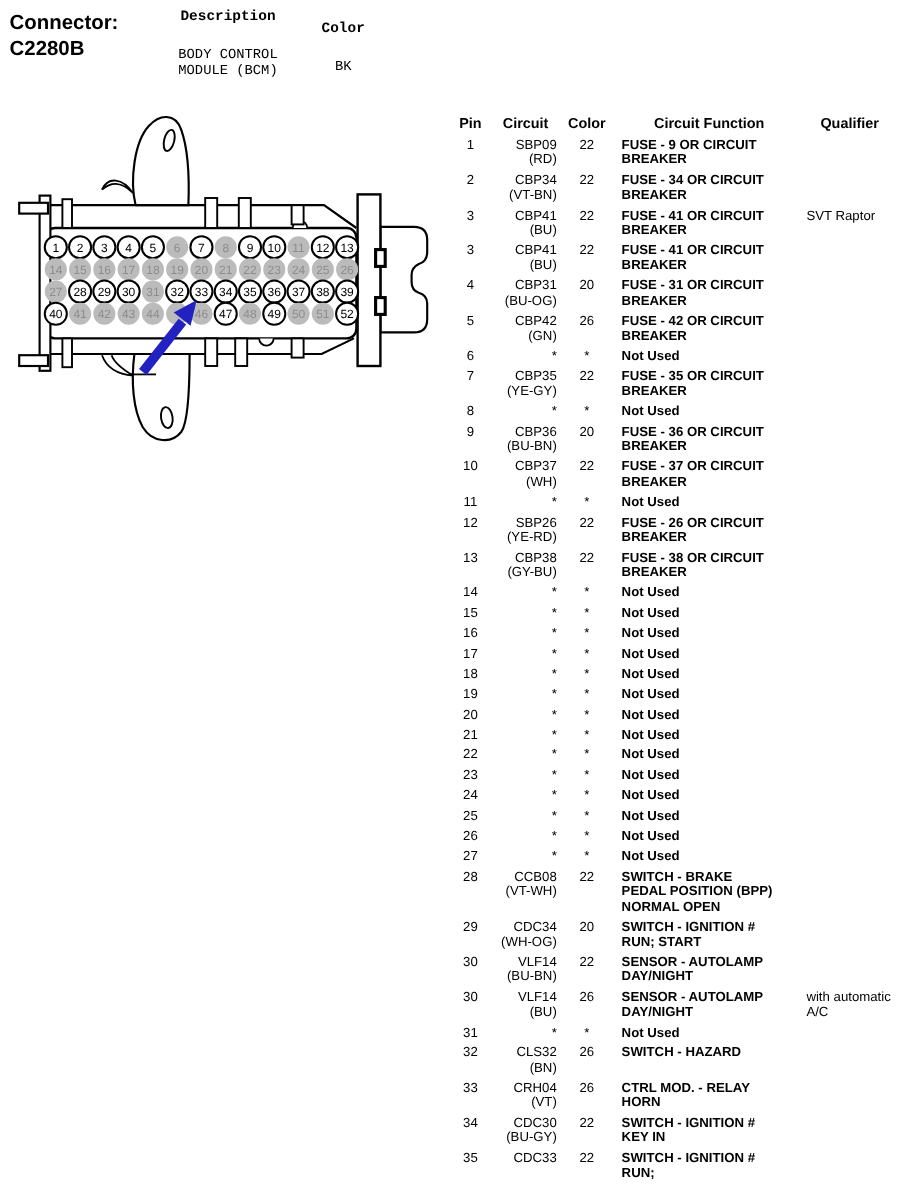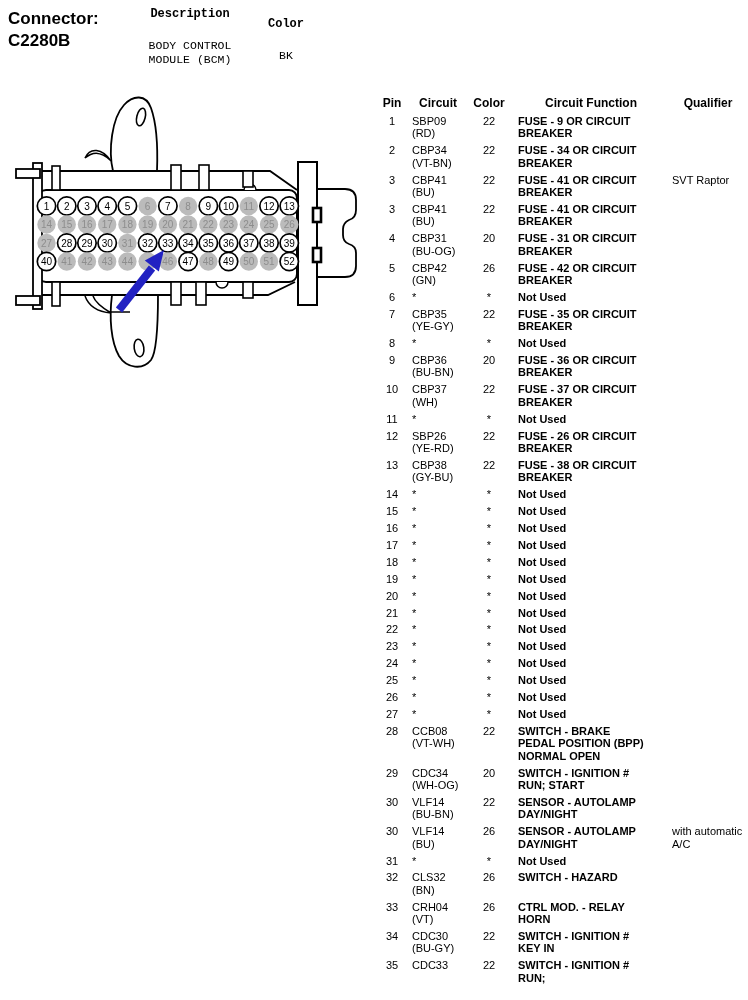--- a/index.html
+++ b/index.html
@@ -24,21 +24,21 @@
   .diagram{position:absolute;left:0;top:90px;width:372px;height:290px;}
   svg{font-family:"Liberation Sans",sans-serif;}
   
   .pinout{position:absolute;left:372px;top:96px;width:376px;}
   table{border-collapse:collapse;table-layout:fixed;width:376px;}
   col.w-pin{width:40px;} col.w-cir{width:52px;} col.w-ga{width:50px;}
   col.w-fn{width:154px;} col.w-q{width:80px;}
   th{font-size:12px;font-weight:bold;line-height:14px;padding:0 0 5px 0;text-align:center;vertical-align:top;white-space:nowrap;margin-top:28px;}
   td{font-size:11px;line-height:12.4px;padding:0 0 4.5px 0;vertical-align:top;}
   td.c-pin{text-align:center;}
-  td.c-cir{text-align:left;}
+  td.c-cir{text-align:right;}
   td.c-ga{text-align:center;}
   td.c-fn{text-align:left;padding-right:18px;padding-left:4px;font-weight:bold;}
   td.c-q{text-align:left;padding-left:4px;margin-left:44px;}
 </style>
 </head>
 <body>
 
 <div class="page-header">
   <div class="conn-block">
     <div>Connector:</div>

